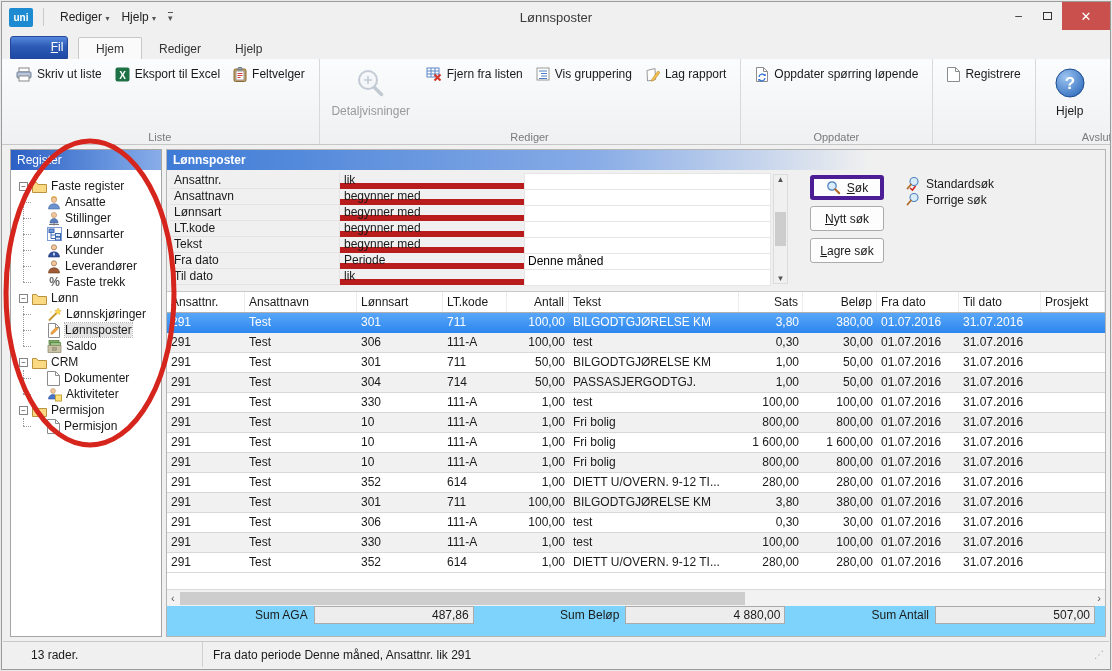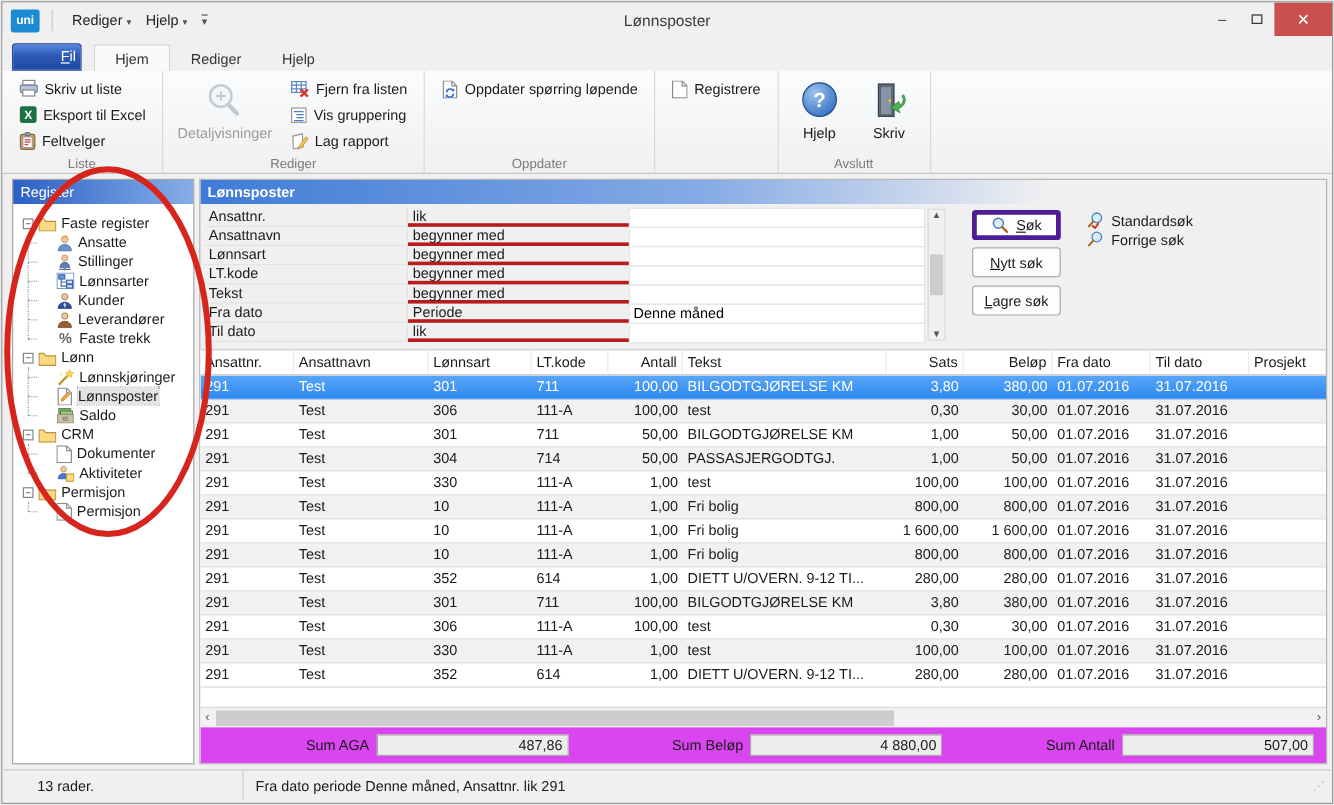--- a/index.html
+++ b/index.html
@@ -24,21 +24,21 @@
   .tabs { height:27px; display:flex; align-items:flex-end; padding-left:8px; background:#f0f0f0; }
   .tab-fil { width:58px; height:23px; margin-right:10px; background:linear-gradient(#5588dd,#2c5ab5 45%,#1e4aa5); border:1px solid #24479b; border-radius:3px 3px 0 0; color:#fff; text-align:center; line-height:21px;padding-left:36px; }
   .tab { padding:4px 17px 3px; color:#333; }
   .tab.active { background:#fafafa; border:1px solid #c8c8c8; border-bottom:none; border-radius:2px 2px 0 0; }
   .underline::first-letter { text-decoration:underline; }
 
   
   .ribbon { height:86px; background:linear-gradient(#fbfcfd,#eef0f2); border-bottom:1px solid #c6c6c6; display:flex; }
   .rgroup { position:relative; border-right:1px solid #d9d9d9; padding:4px 8px 16px 8px; display:flex; gap:6px; }
   .rgroup-label { position:absolute; bottom:1px; left:0; right:1px; text-align:center; color:#7a7a7a; font-size:11px; }
-  .btn-col { display:flex; flex-direction:column; justify-content:flex-start; gap:1px; }
+  .btn-col { display:flex; flex-direction:row; justify-content:flex-start; gap:1px; }
   .sbtn { display:flex; align-items:center; gap:5px; padding:2px 5px; height:22px; border:1px solid transparent; border-radius:3px; white-space:nowrap; }
   .sbtn.highlight { background:linear-gradient(#ffeaa9,#fdd96d); border:1px solid #c29a3c; }
   .bbtn { width:86px; display:flex; flex-direction:column; align-items:center; gap:3px; padding-top:4px; }
   .bbtn.disabled { color:#9a9a9a; }
   .bbtn.narrow { width:52px; }
   .icon { display:inline-flex; flex:none; }
 
   
   .content { position:absolute; left:8px; top:147px; width:1096px; height:488px; display:flex; gap:4px; }
 
@@ -60,21 +60,21 @@
   .annotation { position:absolute; left:0; top:0; pointer-events:none; z-index:50; }
 
   
   .main-panel { flex:1; border:1px solid #b5b5b5; background:#f0f0f0; display:flex; flex-direction:column; overflow:hidden; }
   .panel-title { height:20px; background:linear-gradient(to right,#3e7bd6,#86abe6 45%,#f0f0f0 75%); color:#fff; font-weight:bold; padding:3px 0 0 6px; font-size:12px; }
 
   .filter-zone { display:flex; padding:3px 4px 6px 3px; }
   .filters { position:relative; width:618px; padding-right:18px; }
   .frow { display:flex; height:16px; align-items:center; }
   .fname { width:170px; border-bottom:1px solid #e3e3e3; border-right:1px solid #e3e3e3; height:16px; line-height:15px; padding-left:4px; }
-  .fop { width:185px; height:16px; line-height:15px; padding-left:4px; border-bottom:3px solid #b91c1c; }
+  .fop { width:185px; height:16px; line-height:15px; padding-left:4px; border-bottom:6px solid #b91c1c; }
   .fval { flex:1; height:15px; border:none; background:#fff; font-family:"Liberation Sans",sans-serif; font-size:12px; padding:0 3px; outline:1px solid #e6e6e6; }
   .vscroll { position:absolute; right:0; top:1px; bottom:1px; width:15px; background:#f0f0f0; border:1px solid #dcdcdc; display:flex; flex-direction:column; justify-content:space-between; align-items:center; font-size:8px; color:#555; }
   .vthumb { width:11px; height:34px; background:#cdcdcd; }
 
   .search-zone { flex:1; position:relative; padding-left:22px; padding-top:2px; }
   .btn { display:flex; align-items:center; justify-content:center; gap:6px; width:74px; height:25px; background:#fdfdfd; border:1px solid #ababab; border-radius:3px; margin-bottom:7px; }
   .btn-sok { border:4px solid #4c1d95; margin-bottom:6px; }
   .search-links { position:absolute; left:118px; top:3px;text-align:center; }
   .slink { display:flex; align-items:center; gap:4px; height:16px; white-space:nowrap; }
 
@@ -86,21 +86,21 @@
   .trow { height:20px; line-height:19px; border-bottom:1px solid #d8d8d8; background:#fff; }
   .trow:nth-child(even) { background:#f1f1f1; }
   .trow span { padding:0 4px; overflow:hidden; white-space:nowrap; }
   .num { text-align:right; }
   .trow.selected { background:linear-gradient(#58a6f8,#2f88ef); color:#fff; border-bottom-color:#2f88ef; }
   .tbody { flex:1; overflow:hidden; background:#fff; }
 
   .hscroll { height:17px; background:#f2f2f2; border-top:1px solid #dadada; position:relative; display:flex; align-items:center; justify-content:space-between; padding:0 4px; color:#555; font-size:11px; }
   .hthumb { position:absolute; left:13px; top:2px; width:565px; height:13px; background:#cdcdcd; }
 
-  .sums { height:30px; display:flex; align-items:center; justify-content:space-between; background:#d946ef; padding:0 10px 0 88px; }
+  .sums { height:30px; display:flex; align-items:flex-start; justify-content:space-between; background:#7dd3fc; padding:0 10px 0 88px; }
   .sum-group { display:flex; align-items:center; gap:6px; }
   .sum-box { width:160px; height:18px; background:#ededed; border:1px solid #ababab; text-align:right; padding:1px 4px 0 0; }
 
   
   .statusbar { position:absolute; left:1px; right:1px; top:639px; height:26px; background:#f0f0f0; border-top:1px solid #c8c8c8; display:flex; align-items:center; }
   .status-cell1 { width:200px; padding-left:28px; border-right:1px solid #d0d0d0; height:100%; display:flex; align-items:center; }
   .status-cell2 { flex:1; padding-left:10px; }
   .grip { color:#aaa; padding-right:4px; font-size:10px; letter-spacing:1px; }
 </style>
 </head>

